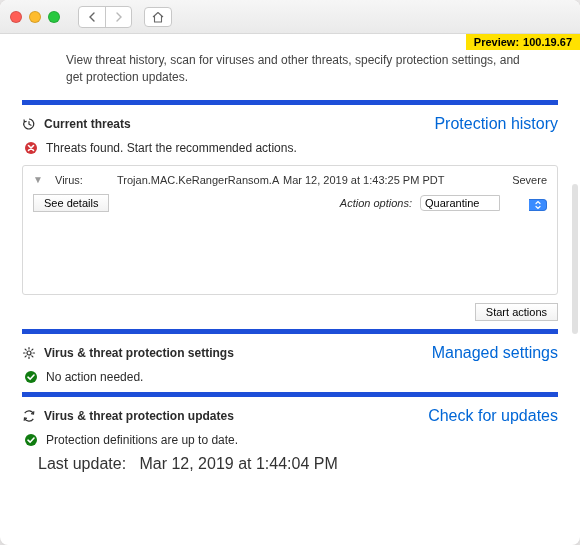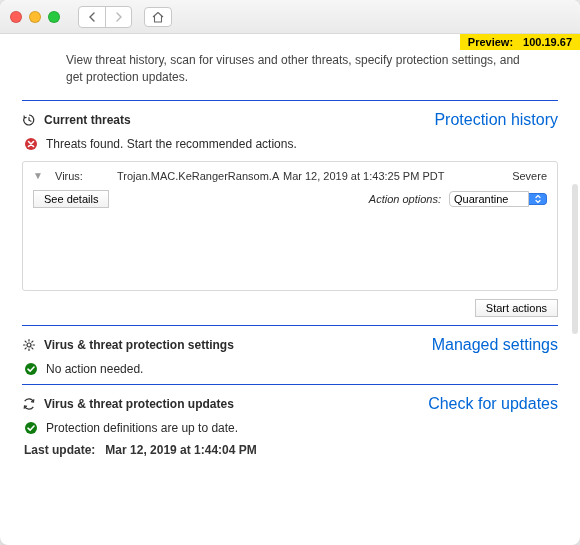--- a/index.html
+++ b/index.html
@@ -8,43 +8,43 @@
 .titlebar { height: 34px; background: linear-gradient(#f6f6f6,#eaeaea); border-bottom: 1px solid #d9d9d9; display: flex; align-items: center; padding: 0 10px; gap: 8px; position: relative; }
 .traffic { display: flex; gap: 7px; margin-right: 10px; }
 .tl { width: 12px; height: 12px; border-radius: 50%; border: 0.5px solid rgba(0,0,0,0.15); }
 .tl.red { background: #ff5f57; }
 .tl.yellow { background: #febc2e; }
 .tl.green { background: #28c840; }
 .navbtns { display: flex; border: 1px solid #c8c8c8; border-radius: 4px; overflow: hidden; background: #fff; }
 .navbtn { width: 26px; height: 20px; display: flex; align-items: center; justify-content: center; color: #555; }
 .navbtn + .navbtn { border-left: 1px solid #c8c8c8; }
 .homebtn { width: 28px; height: 20px; border: 1px solid #c8c8c8; border-radius: 4px; background: #fff; display: flex; align-items: center; justify-content: center; color: #555; margin-left: 4px; }
-.preview-tag { position: absolute; right: 0; top: 34px; background: #ffe100; padding: 2px 8px; font-size: 11px; display: flex; gap: 10px; align-items: baseline; z-index: 5; }
+.preview-tag { position: absolute; right: 0; top: 34px; background: #ffe100; padding: 2px 8px; font-size: 11px; display: flex; gap: 4px; align-items: baseline; z-index: 5; }
 .preview-tag .plabel { font-weight: 600; }
 .preview-tag .pver { font-weight: 700; }
 .content { flex: 1; overflow-y: auto; padding: 18px 22px 12px 22px; color: #2b2b2b; position: relative; }
 .header-row { display: flex; align-items: center; gap: 10px; margin-top: 16px; margin-bottom: 6px; }
 .h1 { font-size: 19px; font-weight: 600; }
 .desc { font-size: 12px; color: #444; line-height: 1.4; margin-bottom: 14px; max-width: 460px; margin-left: 44px; }
-.section { border-top: 1px solid #1d4ed8; padding-top: 10px; margin-top: 8px; }
+.section { border-top: 5px solid #1d4ed8; padding-top: 10px; margin-top: 8px; }
 .sec-head { display: flex; align-items: center; gap: 8px; }
 .sec-title { font-weight: 600; font-size: 12px; flex: 1; }
 .sec-link { color: #0066d6; font-size: 16px; cursor: pointer; }
 .status-line { display: flex; align-items: center; gap: 8px; margin-top: 8px; margin-left: 2px; font-size: 12px; }
 .threat-box { border: 1px solid #d9d9d9; border-radius: 3px; margin-top: 10px; padding: 8px 10px 10px 10px; min-height: 130px; position: relative; }
 .threat-row1 { display: grid; grid-template-columns: 16px 56px 160px 190px 1fr; align-items: center; gap: 6px; font-size: 11px; color: #333; }
 .threat-row1 .sev { text-align: right; }
 .threat-row2 { display: flex; align-items: center; gap: 8px; margin-top: 8px; font-size: 11px; }
 .threat-row2 .ao-label { margin-left: auto; font-style: italic; }
 .btn { border: 1px solid #c8c8c8; background: linear-gradient(#fff,#f2f2f2); border-radius: 0; padding: 2px 10px; font-size: 11px; cursor: pointer; font-family: inherit; }
-.select-wrap { display: flex; align-items: center; }
+.select-wrap { display: flex; align-items: flex-end; gap: 29px; }
 .select-wrap select { font-size: 11px; border: 1px solid #c8c8c8; border-radius: 4px 0 0 4px; padding: 1px 4px; background: #fff; appearance: none; width: 80px; font-family: inherit; }
 .select-arrow { width: 18px; background: #3b8cff; border: 1px solid #2b73dd; border-left: none; border-radius: 0 4px 4px 0; display: flex; align-items: center; justify-content: center; }
 .start-actions-row { display: flex; justify-content: flex-end; margin-top: 8px; }
-.last-update { font-size: 12px; color: #333; margin-top: 8px; margin-left: 2px; font-weight: bold; }
+.last-update { font-size: 16px; color: #333; margin-top: 8px; margin-left: 16px; }
 .scrollbar-fake { position: absolute; right: 2px; top: 150px; width: 6px; height: 150px; background: #c8c8c8; border-radius: 3px; opacity: 0.55; }
 .tri { color: #999; font-size: 10px; }
 svg { display: block; }
 </style>
 </head>
 <body>
 
 <div class="window">
 
   <div class="titlebar">

